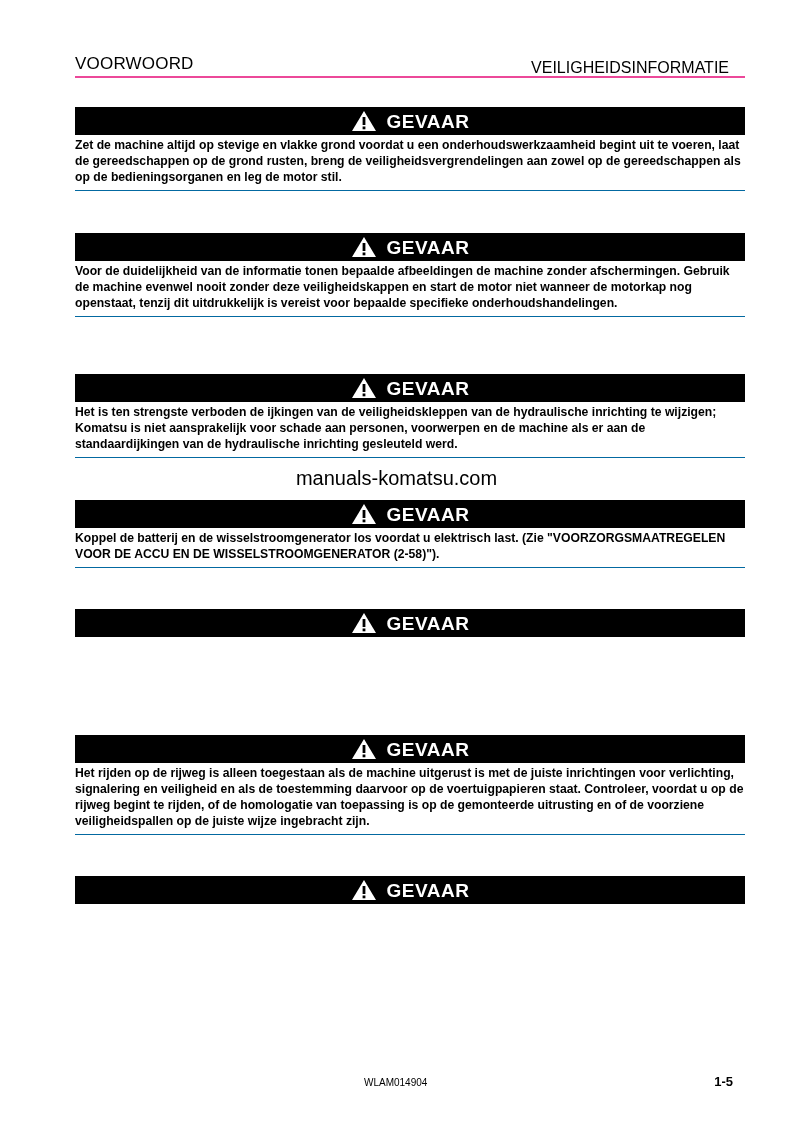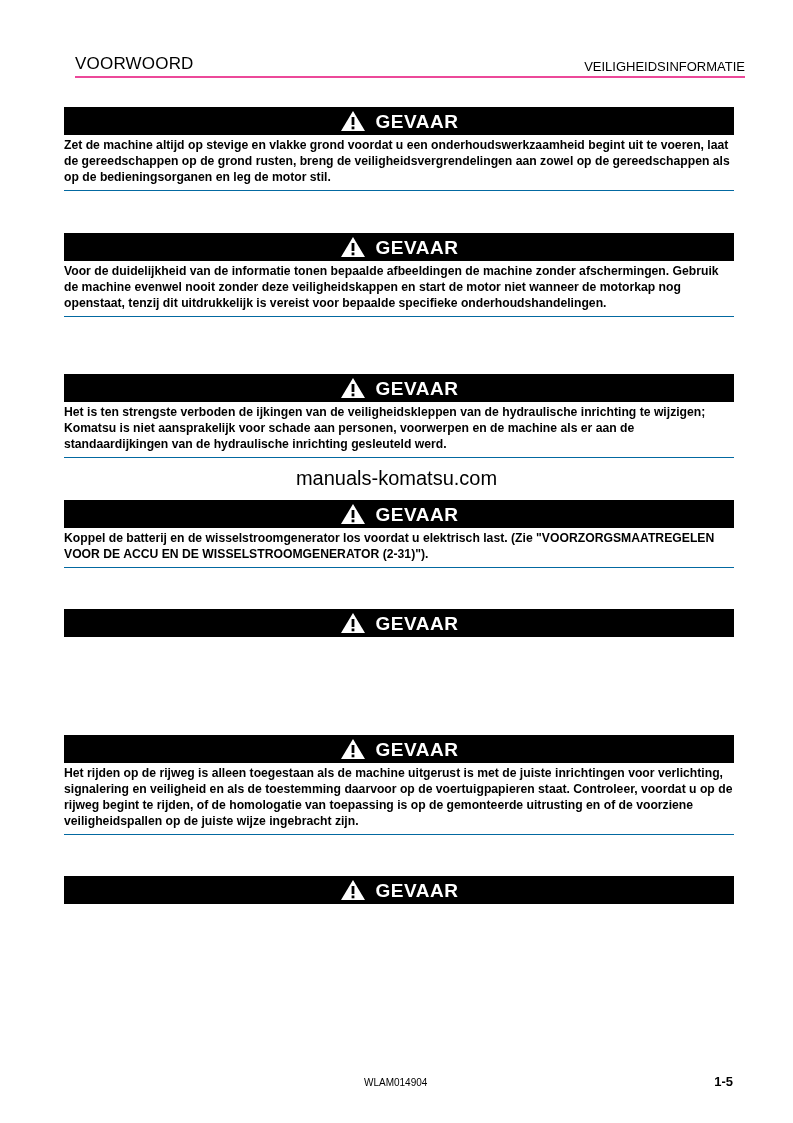--- a/index.html
+++ b/index.html
@@ -1,22 +1,22 @@
 <!DOCTYPE html>
 <html><head>
   <meta charset="utf-8">
   <style>
     html, body { margin: 0; padding: 0; background: #ffffff; }
     body { width: 793px; height: 1123px; position: relative; overflow: hidden;
            font-family: "Liberation Sans", "DejaVu Sans", sans-serif; color: #000; }
     .page-header { position: absolute; left: 75px; top: 54px; width: 670px; height: 22px;
                    border-bottom: 2px solid #ec4899; }
     .page-header .left { position: absolute; left: 0; top: 0; font-size: 17px; letter-spacing: 0.2px; }
-    .page-header .right { position: absolute; right: 0; top: 5px; font-size: 13px; }
-    .warn { position: absolute; left: 64px; width: 670px; }
+    .page-header .right { position: absolute; right: 16px; top: 5px; font-size: 16px; }
+    .warn { position: absolute; left: 75px; width: 670px; }
     .warn .band { background: #000; color: #fff; height: 28px; display: flex; align-items: center;
                   justify-content: center; }
     .warn .band .tri { display: inline-block; width: 26px; height: 22px; margin-right: 10px; }
     .warn .band .title { font-size: 19px; font-weight: bold; letter-spacing: 0.5px; line-height: 1; }
     .warn .body { font-size: 12.2px; font-weight: bold; line-height: 16px; padding-top: 2px;
                   padding-bottom: 5px; border-bottom: 1px solid #0369a1; }
     .watermark { position: absolute; left: 0; width: 793px; top: 467px; text-align: center;
                  font-size: 20px; }
     .footer-code { position: absolute; left: 364px; top: 1077px; font-size: 10px; }
     .footer-page { position: absolute; right: 60px; top: 1074px; font-size: 13px; font-weight: bold; }
@@ -69,21 +69,21 @@
 
 <div class="warn" style="top:500px;">
   <div class="band">
     <svg class="tri" viewBox="0 0 26 22">
       <polygon points="13,1 25,21 1,21" fill="#fff"></polygon>
       <rect x="11.6" y="7" width="2.8" height="8" fill="#000"></rect>
       <rect x="11.6" y="16.5" width="2.8" height="2.8" fill="#000"></rect>
     </svg>
     <span class="title">GEVAAR</span>
   </div>
-  <div class="body">Koppel de batterij en de wisselstroomgenerator los voordat u elektrisch last. (Zie "VOORZORGSMAATREGELEN VOOR DE ACCU EN DE WISSELSTROOMGENERATOR (2-31)").</div>
+  <div class="body">Koppel de batterij en de wisselstroomgenerator los voordat u elektrisch last. (Zie "VOORZORGSMAATREGELEN VOOR DE ACCU EN DE WISSELSTROOMGENERATOR (2-58)").</div>
 </div>
 
 <div class="warn" style="top:609px;">
   <div class="band">
     <svg class="tri" viewBox="0 0 26 22">
       <polygon points="13,1 25,21 1,21" fill="#fff"></polygon>
       <rect x="11.6" y="7" width="2.8" height="8" fill="#000"></rect>
       <rect x="11.6" y="16.5" width="2.8" height="2.8" fill="#000"></rect>
     </svg>
     <span class="title">GEVAAR</span>

